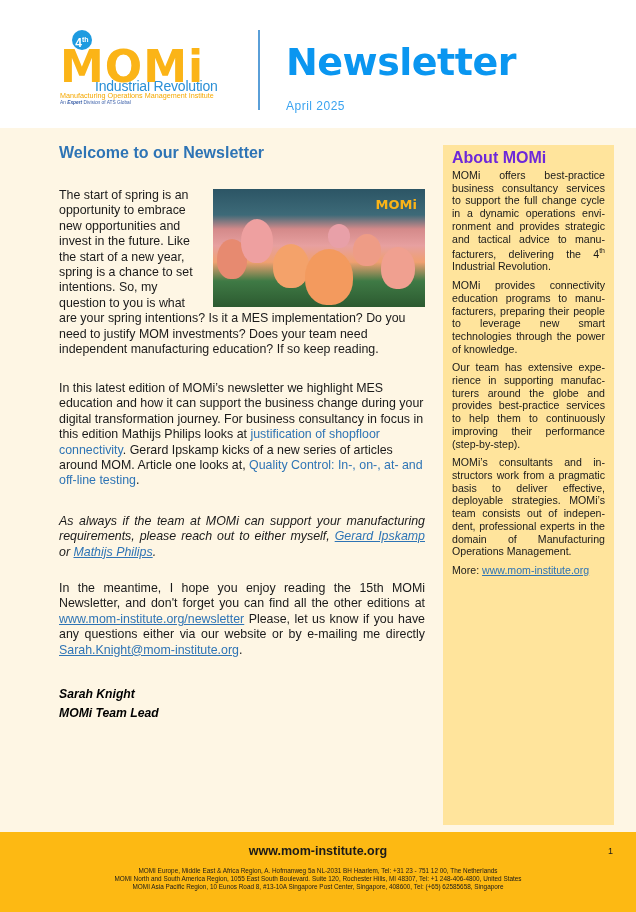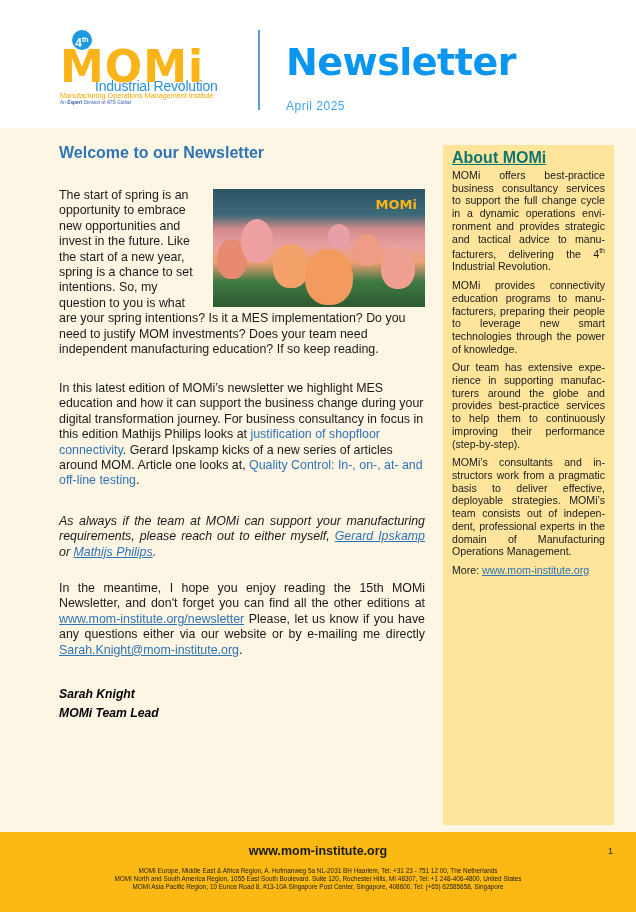--- a/index.html
+++ b/index.html
@@ -32,21 +32,21 @@
     .para2 { top: 253px; }
     .para3 { top: 386px; text-align: justify; font-style: italic; }
     .para4 { top: 453px; text-align: justify; }
     .signature { position: absolute; left: 59px; top: 557px; font-size: 12.2px; line-height: 18.6px; font-weight: bold; font-style: italic; color: #000000; }
 
     .link { color: #2e74b5; }
     .link-u { color: #2e74b5; text-decoration: underline; }
 
     
     .sidebar { position: absolute; left: 443px; top: 17px; width: 171px; height: 680px; background: #ffe49c; padding: 4px 9px 0 9px; }
-    .sidebar-title { font-size: 16px; font-weight: bold; color: #0f766e; margin-bottom: 2px; text-decoration: underline; }
+    .sidebar-title { font-size: 16px; font-weight: bold; color: #6d28d9; margin-bottom: 2px; }
     .sidebar p { font-size: 10.6px; line-height: 12.7px; text-align: justify; margin-bottom: 6px; color: #1a1a1a; }
     .sidebar sup { font-size: 7px; }
 
     
     .footer { position: absolute; left: 0; top: 832px; width: 636px; height: 80px; background: #fdb913; }
     .footer-url { position: absolute; left: 0; width: 636px; top: 12px; text-align: center; font-size: 12.5px; font-weight: bold; color: #1a1a1a; }
     .page-number { position: absolute; left: 608px; top: 14px; font-size: 9px; color: #1a1a1a; }
     .footer-addr { position: absolute; left: 0; width: 636px; top: 35px; text-align: center; font-size: 6.4px; line-height: 8px; color: #1a1a1a; }
   </style>
 </head>

